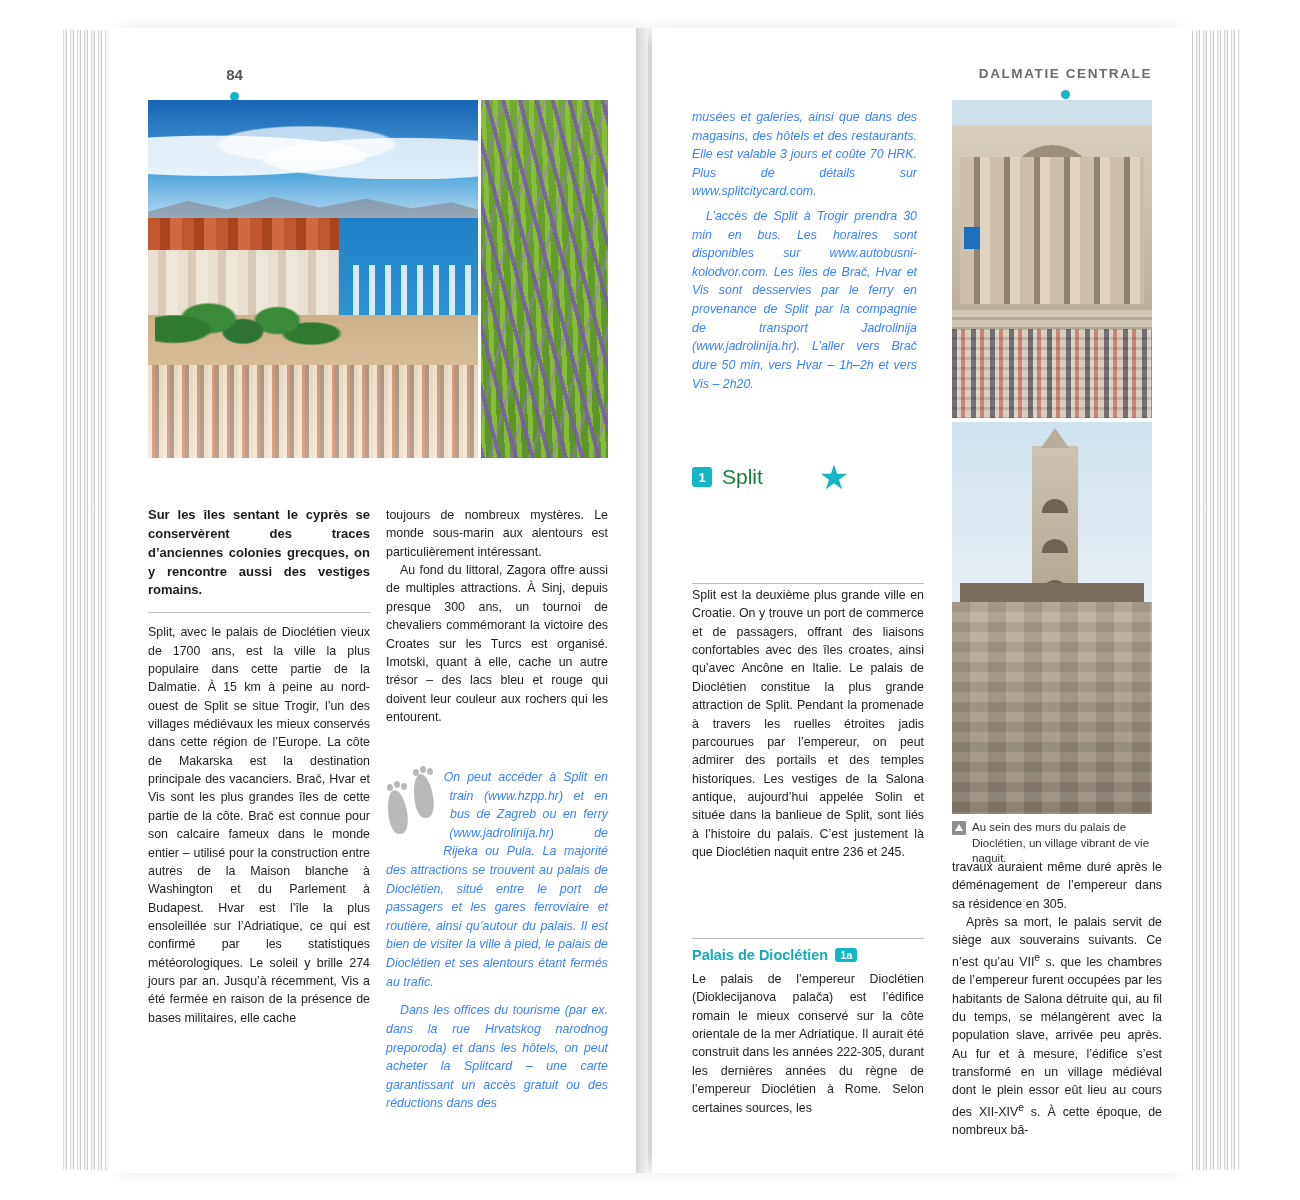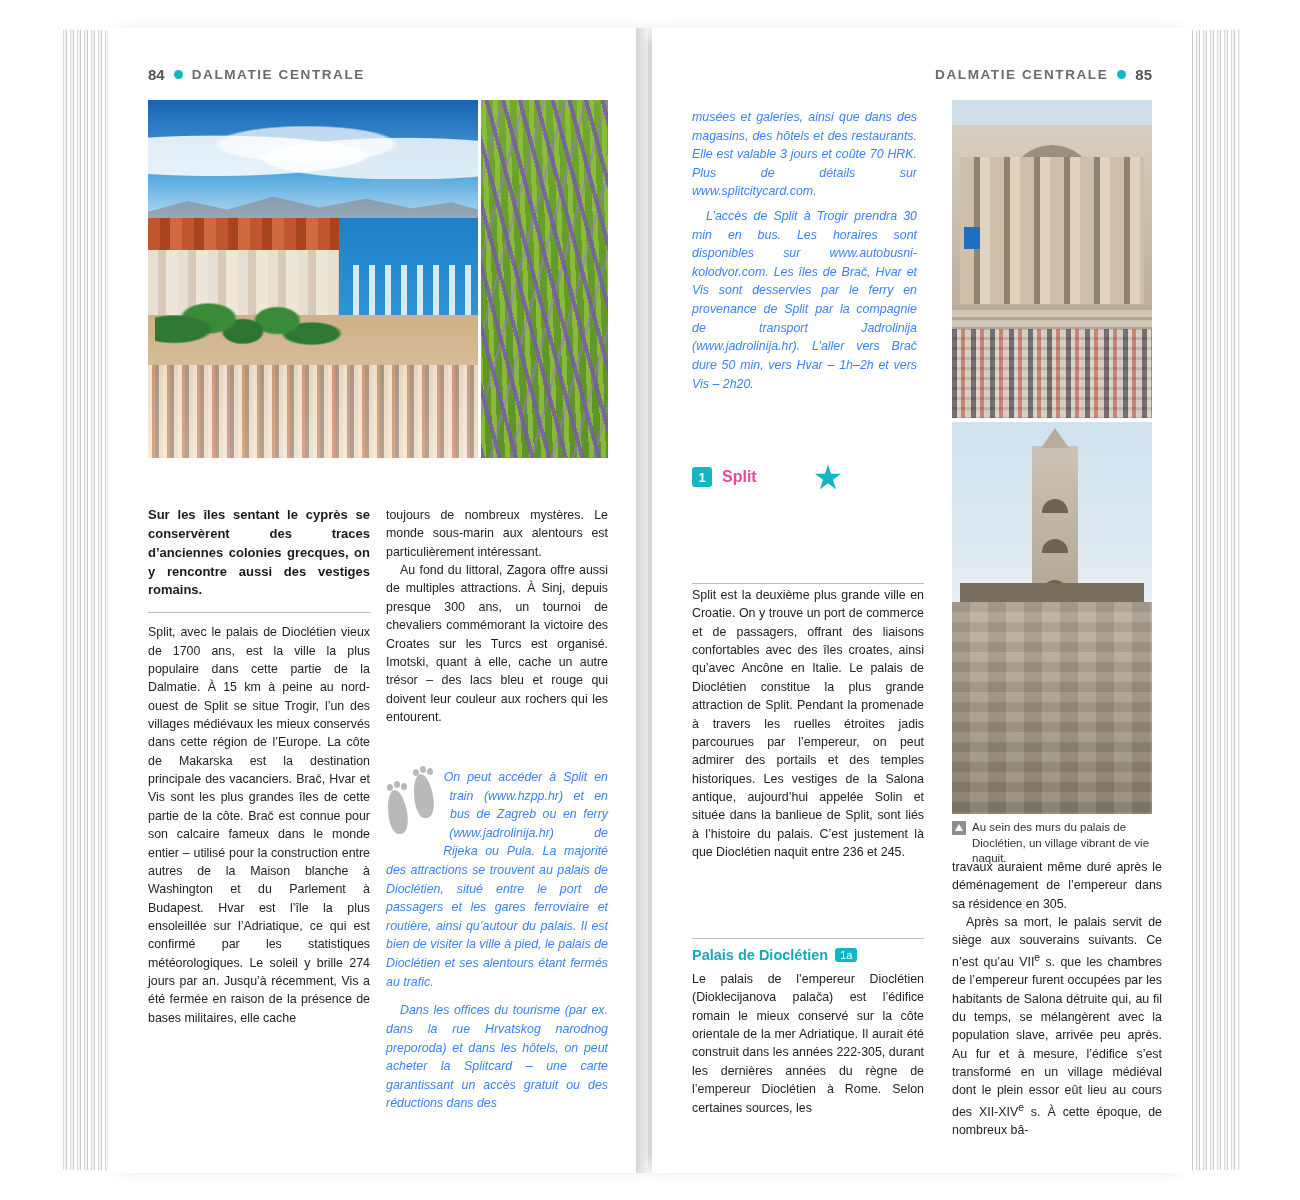--- a/index.html
+++ b/index.html
@@ -69,20 +69,21 @@
   .hdr {
     position: absolute;
     top: 38px;
     font-size: 13.5px;
     letter-spacing: 1.6px;
     color: #6b6b6b;
     font-weight: 600;
     display: flex;
     align-items: center;
     gap: 9px;
+    flex-direction: column;
   }
   .hdr.left  { left: 40px; }
   .hdr.right { right: 40px; }
   .folio {
     font-size: 15px;
     color: #555;
     font-weight: 700;
     letter-spacing: 0;
   }
   .dot {
@@ -340,23 +341,23 @@
   .num-badge {
     width: 20px; height: 20px;
     background: #14b5c4;
     color: #fff;
     font-size: 13px;
     font-weight: 700;
     display: flex; align-items: center; justify-content: center;
     border-radius: 3px;
   }
   .split-title {
-    font-size: 16px;
-    font-weight: 700;
-    color: #ec4899;
+    font-size: 21px;
+    font-weight: 400;
+    color: #15803d;
   }
   .star {
     color: #14b5c4;
     font-size: 34px;
     line-height: 1;
   }
   .sub-head {
     font-size: 13px;
     font-weight: 700;
     color: #1b1b1b;
@@ -367,21 +368,21 @@
     font-size: 14.5px;
     font-weight: 700;
     color: #16a9bb;
     display: flex;
     align-items: center;
     gap: 7px;
     margin: 0 0 7px 0;
   }
   .badge-1a {
     background:#14b5c4; color:#fff;
-    font-size: 11px; font-weight:400;
+    font-size: 11px; font-weight:700;
     padding: 1px 5px; border-radius: 3px;
   }
 </style>
 </head>
 <body>
 
 <div class="book">
 
   <div class="edge-left"></div>
   <div class="edge-right"></div>

